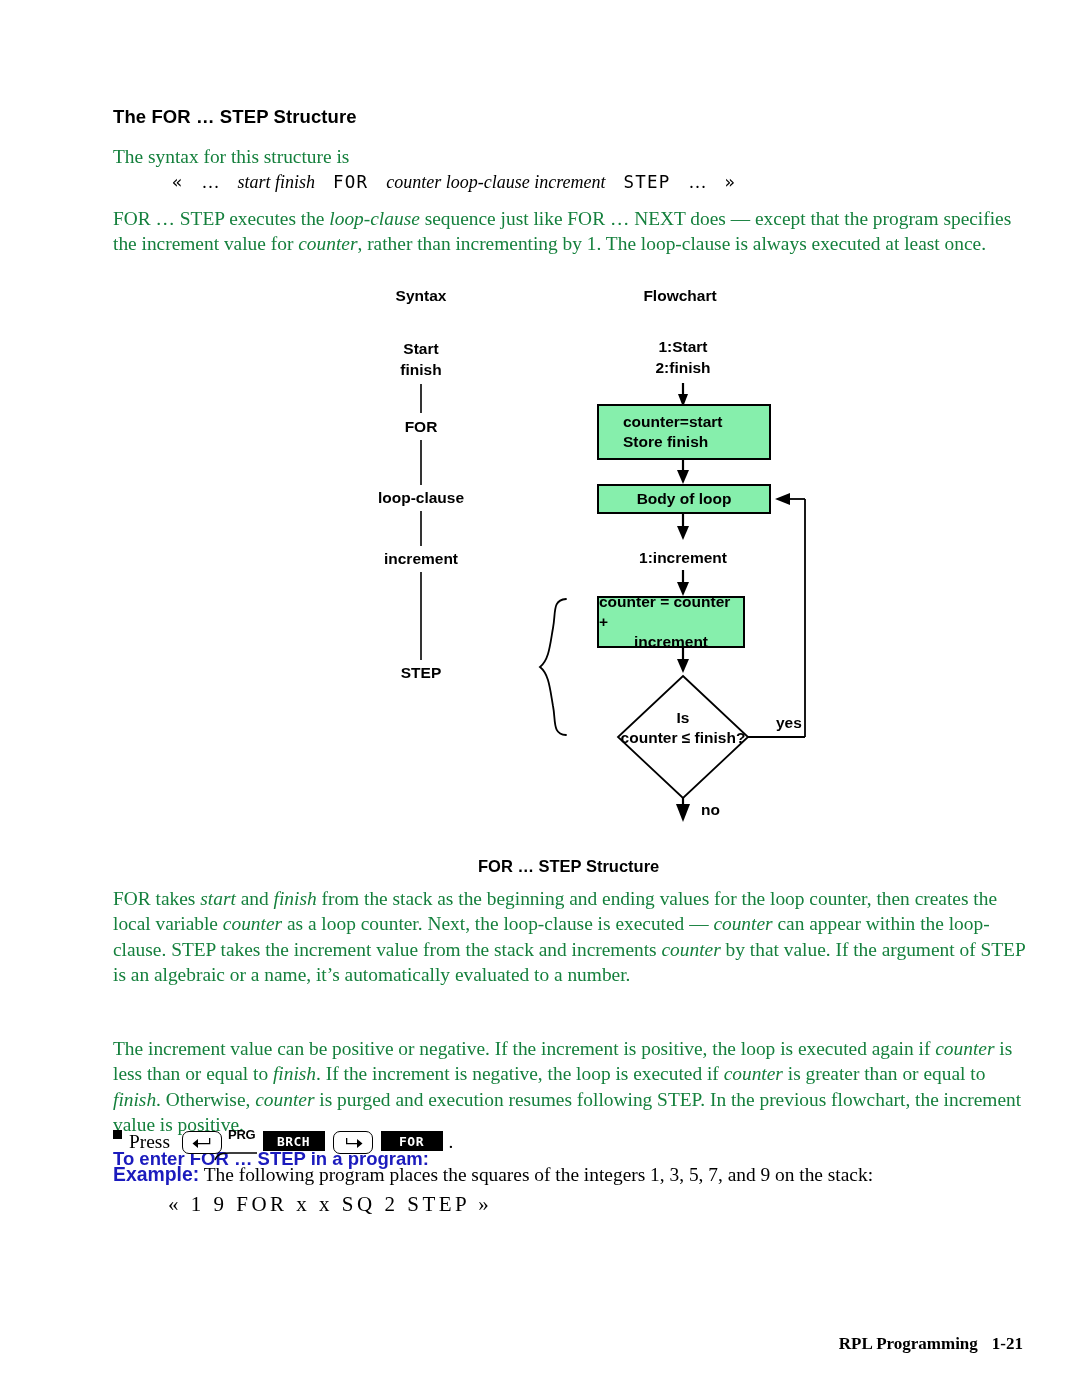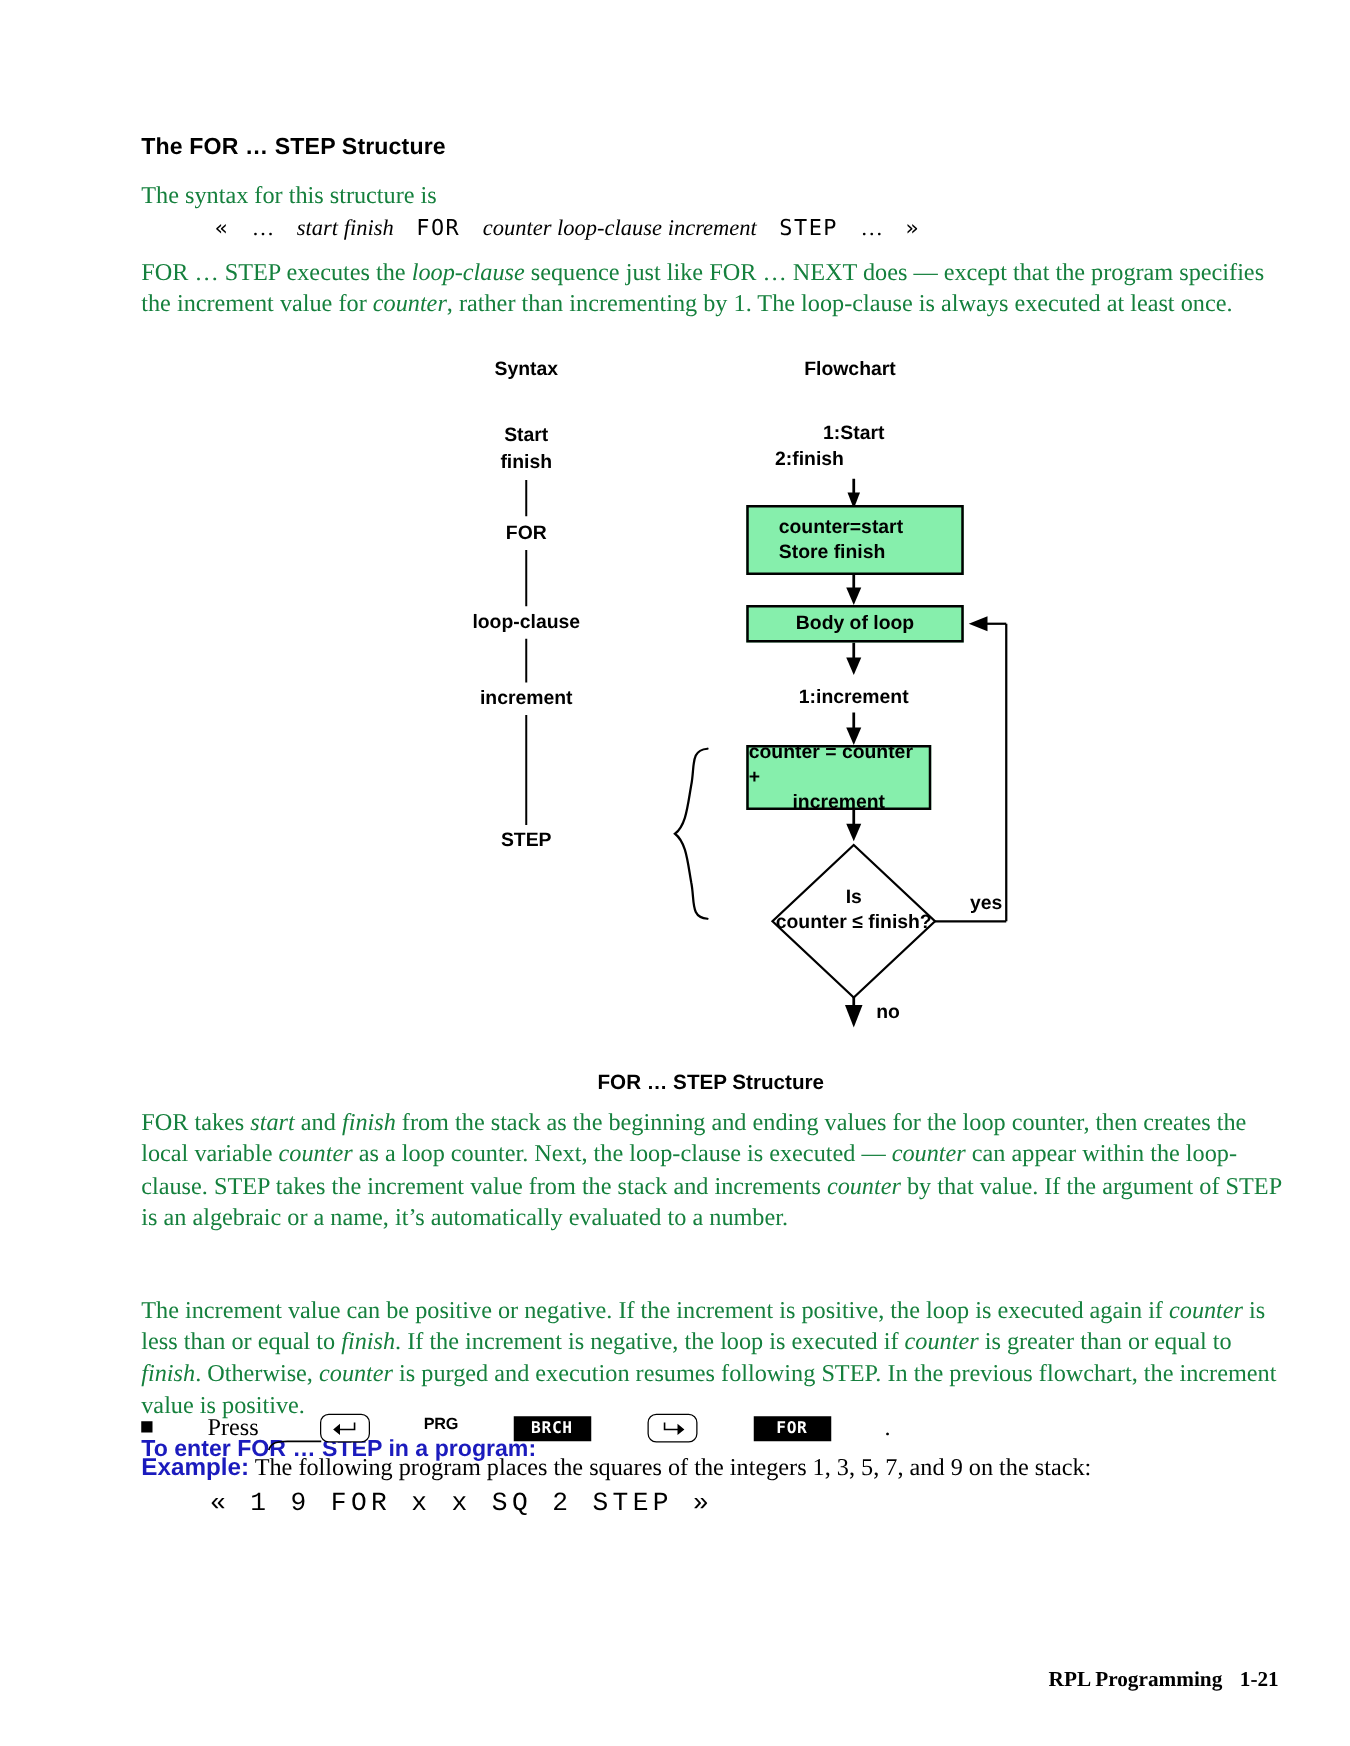--- a/index.html
+++ b/index.html
@@ -122,23 +122,21 @@
     line-height: 20px;
     white-space: nowrap;
   }
 
   
   .press-line {
     position: absolute;
     left: 113px;
     top: 1131px;
     display: flex;
-    align-items: center;
     font-size: 19.4px;
-    gap: 37px;
   }
   .bullet-sq {
     display: inline-block;
     width: 9px; height: 9px;
     background: #000;
     margin-right: 7px;
     position: relative;
     top: -1px;
   }
   .press-word { margin-right: 9px; }
@@ -197,21 +195,21 @@
   .example-lbl {
     font-family: "Liberation Sans", sans-serif;
     font-weight: bold;
     color: #1b1bbd;
     font-size: 19.4px;
   }
   .prog-line {
     position: absolute;
     left: 168px;
     top: 1192px;
-    font-family: Liberation Mono, monospace;
+    font-family: Liberation Serif, serif;
     font-size: 21px;
     letter-spacing: 3.5px;
     white-space: nowrap;
   }
 
   
   .footer {
     position: absolute;
     right: 57px;
     top: 1334px;
@@ -299,21 +297,21 @@
       <polygon points="683,676 748,737 683,798 618,737" fill="#fff" stroke="#000" stroke-width="1.8"></polygon>
 
       <path d="M 566,599
                C 552,600 556,613 553,628
                C 550,645 549,660 540,667
                C 549,674 550,689 553,706
                C 556,721 552,734 566,735" fill="none" stroke="#000" stroke-width="1.8" stroke-linecap="round"></path>
     </svg>
 
     <div class="fc-label" style="left:620px; top:338px; width:126px; text-align:center;">1:Start</div>
-    <div class="fc-label" style="left:620px; top:359px; width:126px; text-align:left;">2:finish</div>
+    <div class="fc-label" style="left:620px; top:359px; width:126px; text-align:center;">2:finish</div>
 
     <div class="fc-box leftish" style="left:597px; top:404px; width:174px; height:56px;">
       <span>counter=start</span>
       <span>Store finish</span>
     </div>
 
     <div class="fc-box center" style="left:597px; top:484px; width:174px; height:30px;">
       <span>Body of loop</span>
     </div>
 

